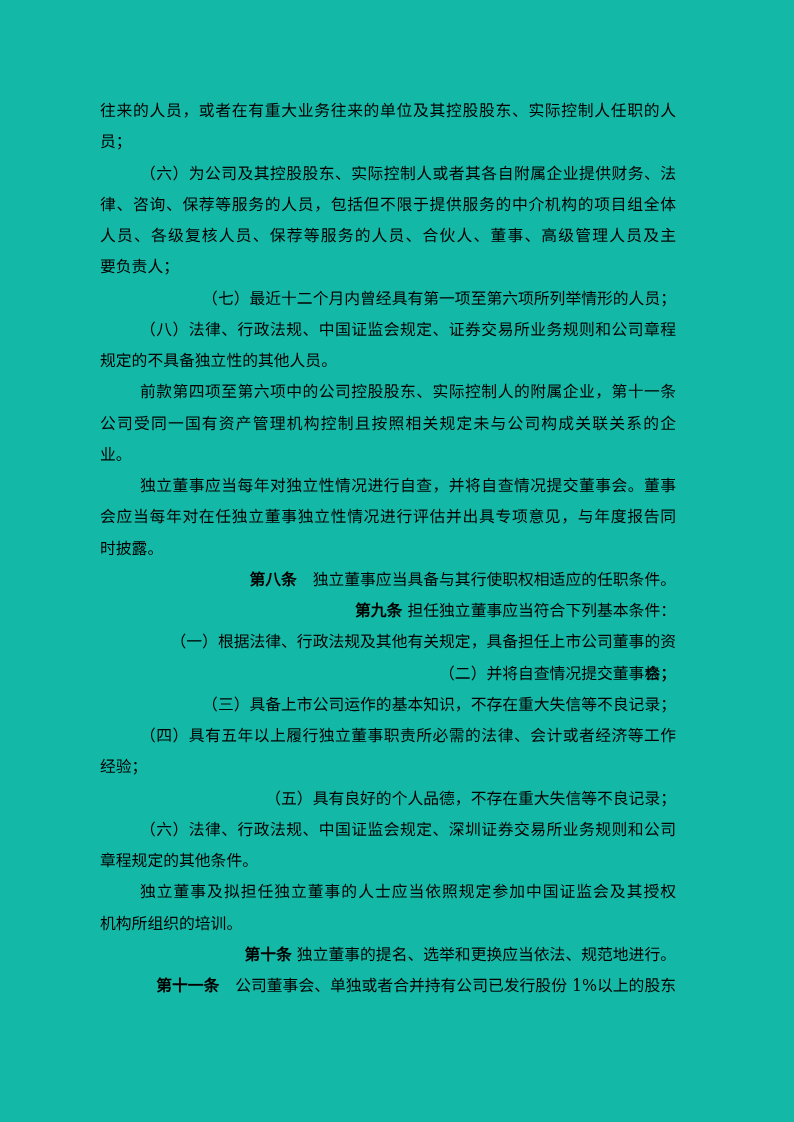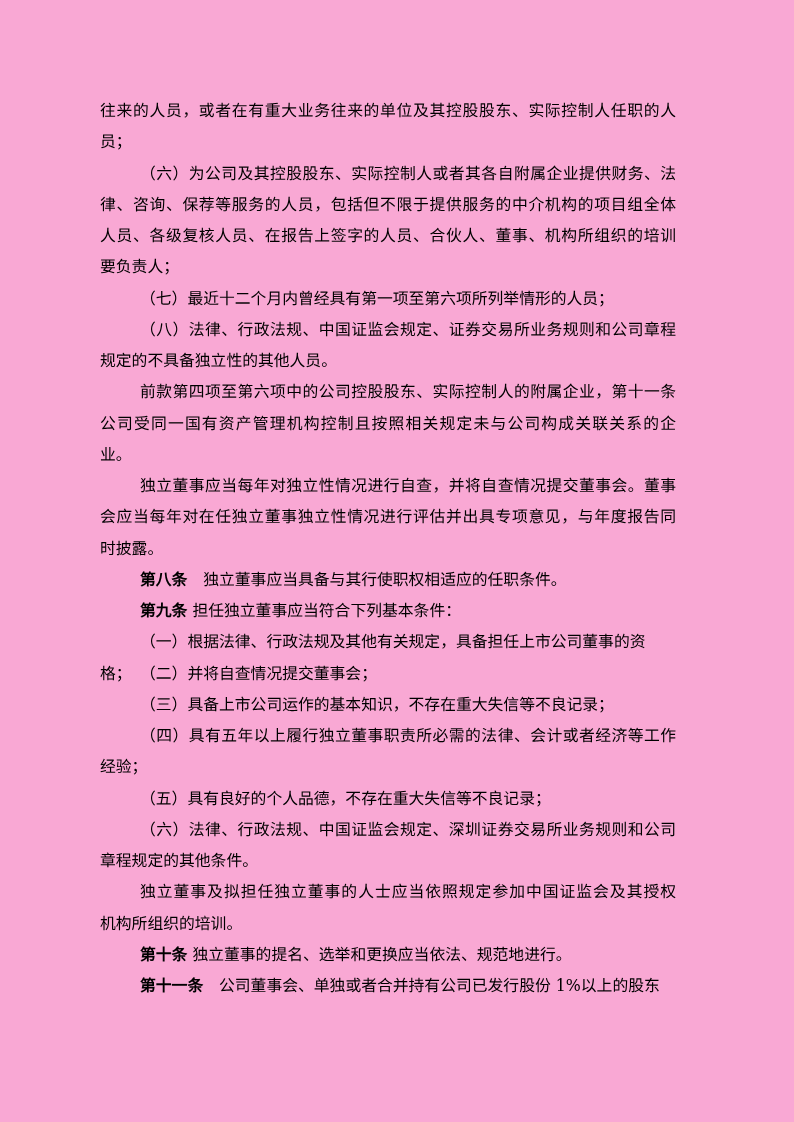--- a/index.html
+++ b/index.html
@@ -4,21 +4,21 @@
 <style>
   html, body { margin: 0; padding: 0; }
   body {
     width: 794px; height: 1122px;
     background: #ffffff;
     font-family: "DejaVu Serif", "Liberation Serif", serif;
   }
   .page {
     position: relative;
     width: 794px; height: 1122px;
-    background: #f9a8d4;
+    background: #14b8a6;
     overflow: hidden;
     color: #000000;
   }
   .text-block {
     position: absolute;
     left: 100px; top: 95px;
     width: 576px;
   }
   .paragraph { margin: 0; }
   .line {
@@ -27,40 +27,40 @@
     font-size: 15.8px;
     color: #000000;
     white-space: normal;
     overflow: visible;
   }
   .line.fill {
     text-align: justify;
     text-align-last: justify;
     text-justify: inter-character;
   }
-  .line.indent { text-indent: 40px; }
+  .line.indent { text-indent: 40px; text-align: right; }
   .run { color: #000000; }
   .run.bold {
     font-weight: bold;
     font-family: Liberation Mono, monospace;
   }
 </style>
 </head>
 <body>
 
 <div class="page">
   <div class="text-block">
       <div class="paragraph">
         <div class="line fill"><span class="run">往来的人员，或者在有重大业务往来的单位及其控股股东、实际控制人任职的人</span></div>
         <div class="line"><span class="run">员；</span></div>
       </div>
       <div class="paragraph">
         <div class="line fill indent"><span class="run">（六）为公司及其控股股东、实际控制人或者其各自附属企业提供财务、法</span></div>
         <div class="line fill"><span class="run">律、咨询、保荐等服务的人员，包括但不限于提供服务的中介机构的项目组全体</span></div>
-        <div class="line fill"><span class="run">人员、各级复核人员、在报告上签字的人员、合伙人、董事、机构所组织的培训</span></div>
+        <div class="line fill"><span class="run">人员、各级复核人员、保荐等服务的人员、合伙人、董事、高级管理人员及主</span></div>
         <div class="line"><span class="run">要负责人；</span></div>
       </div>
       <div class="paragraph">
         <div class="line indent"><span class="run">（七）最近十二个月内曾经具有第一项至第六项所列举情形的人员；</span></div>
       </div>
       <div class="paragraph">
         <div class="line fill indent"><span class="run">（八）法律、行政法规、中国证监会规定、证券交易所业务规则和公司章程</span></div>
         <div class="line"><span class="run">规定的不具备独立性的其他人员。</span></div>
       </div>
       <div class="paragraph">

